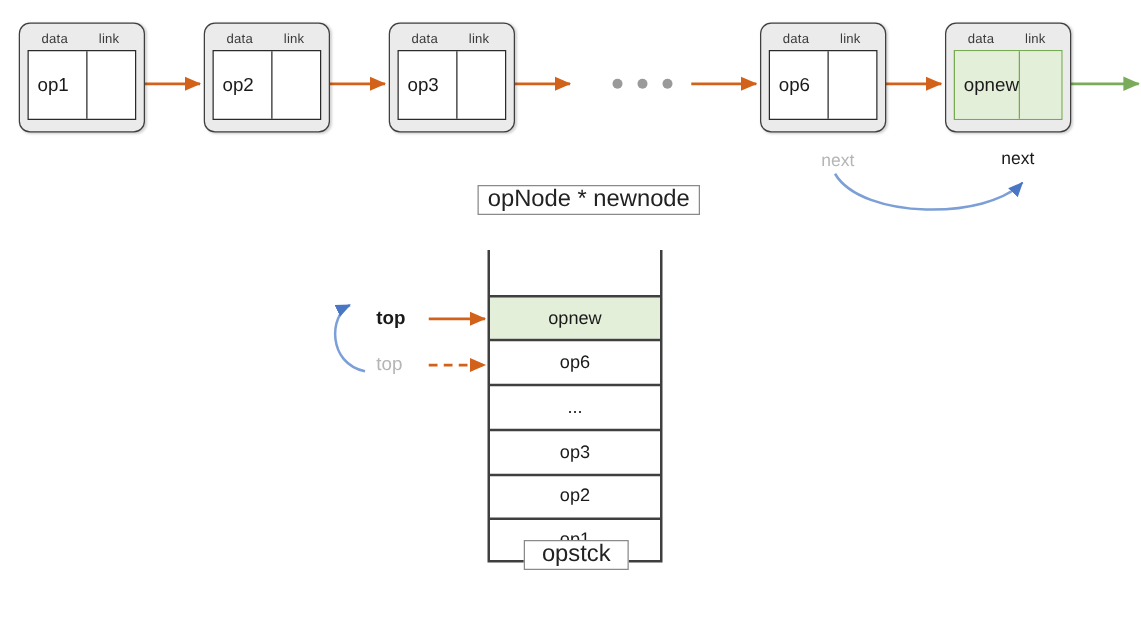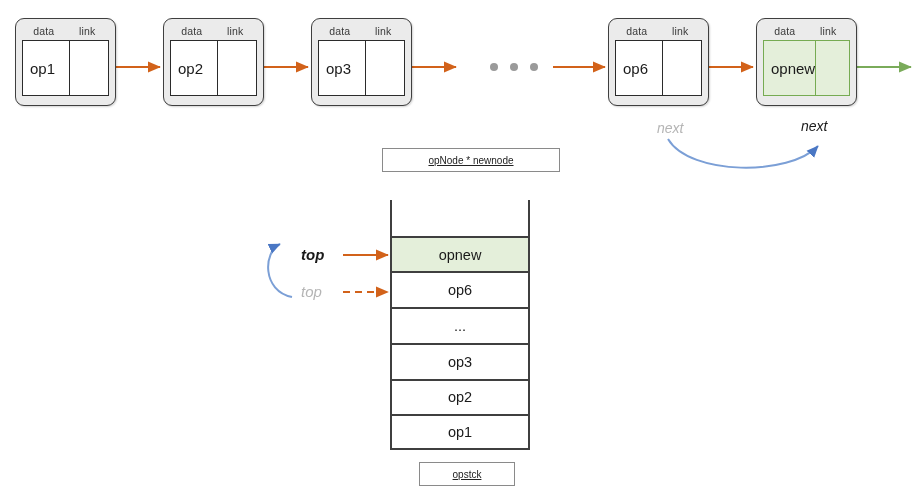--- a/index.html
+++ b/index.html
@@ -99,37 +99,35 @@
     border-radius: 50%;
     background: #9a9a9a;
   }
 
   
   .lbl {
     position: absolute;
     font-size: 14px;
     color: #1a1a1a;
     white-space: nowrap;
-    font-style: italic;
   }
   .lbl.gray { color: #b5b5b5; }
   .lbl.bold { font-weight: bold; }
 
   
   .caption-box {
     position: absolute;
     border: 1.2px solid #8a8a8a;
     background: #ffffff;
     box-sizing: border-box;
     display: flex;
     align-items: center;
     justify-content: center;
-    font-size: 10px;
+    font-size: 19px;
     color: #222;
-    text-decoration: underline;
   }
 
   
   #stack {
     position: absolute;
     left: 390px;
     top: 200px;
     width: 140px;
     height: 250px;
     box-sizing: border-box;
@@ -279,17 +277,17 @@
       <span>op3</span>
     </div>
     <div class="srow" style="top:178.5px;">
       <span>op2</span>
     </div>
     <div class="srow last" style="top:214.2px;">
       <span>op1</span>
     </div>
   </div>
 
-  <div class="caption-box" style="left:419px; top:462px; width:96px; height:24px;">
+  <div class="caption-box" style="left:419px; top:432px; width:84px; height:24px;">
     <span>opstck</span>
   </div>
 
 </div>
 
 </body></html>

